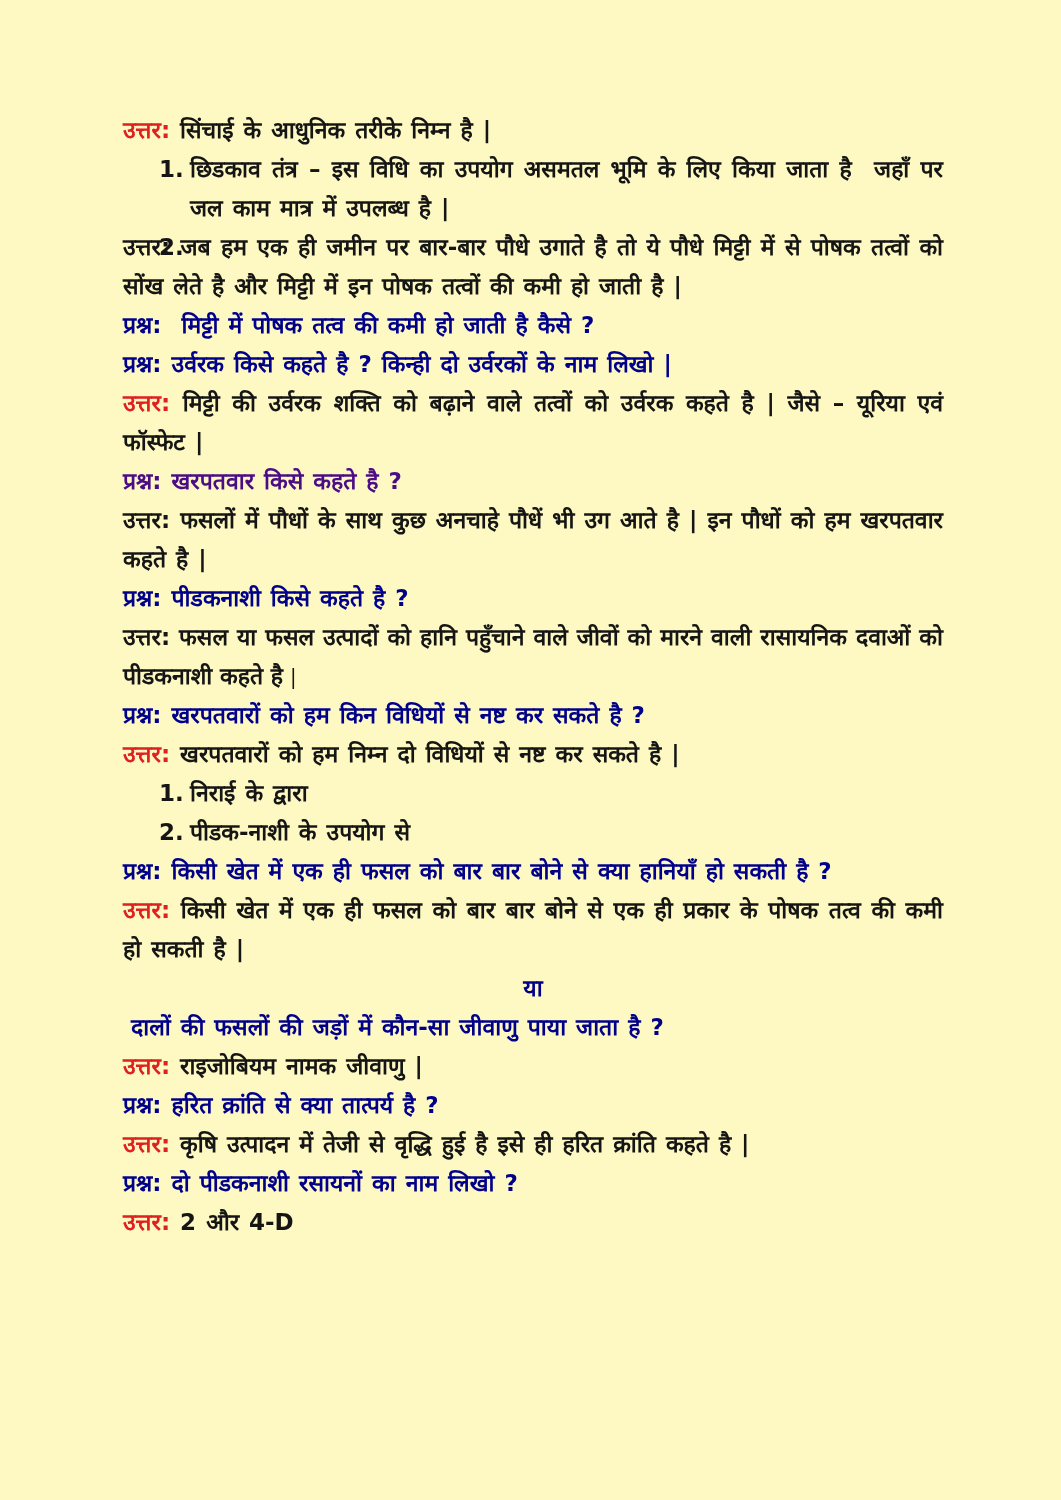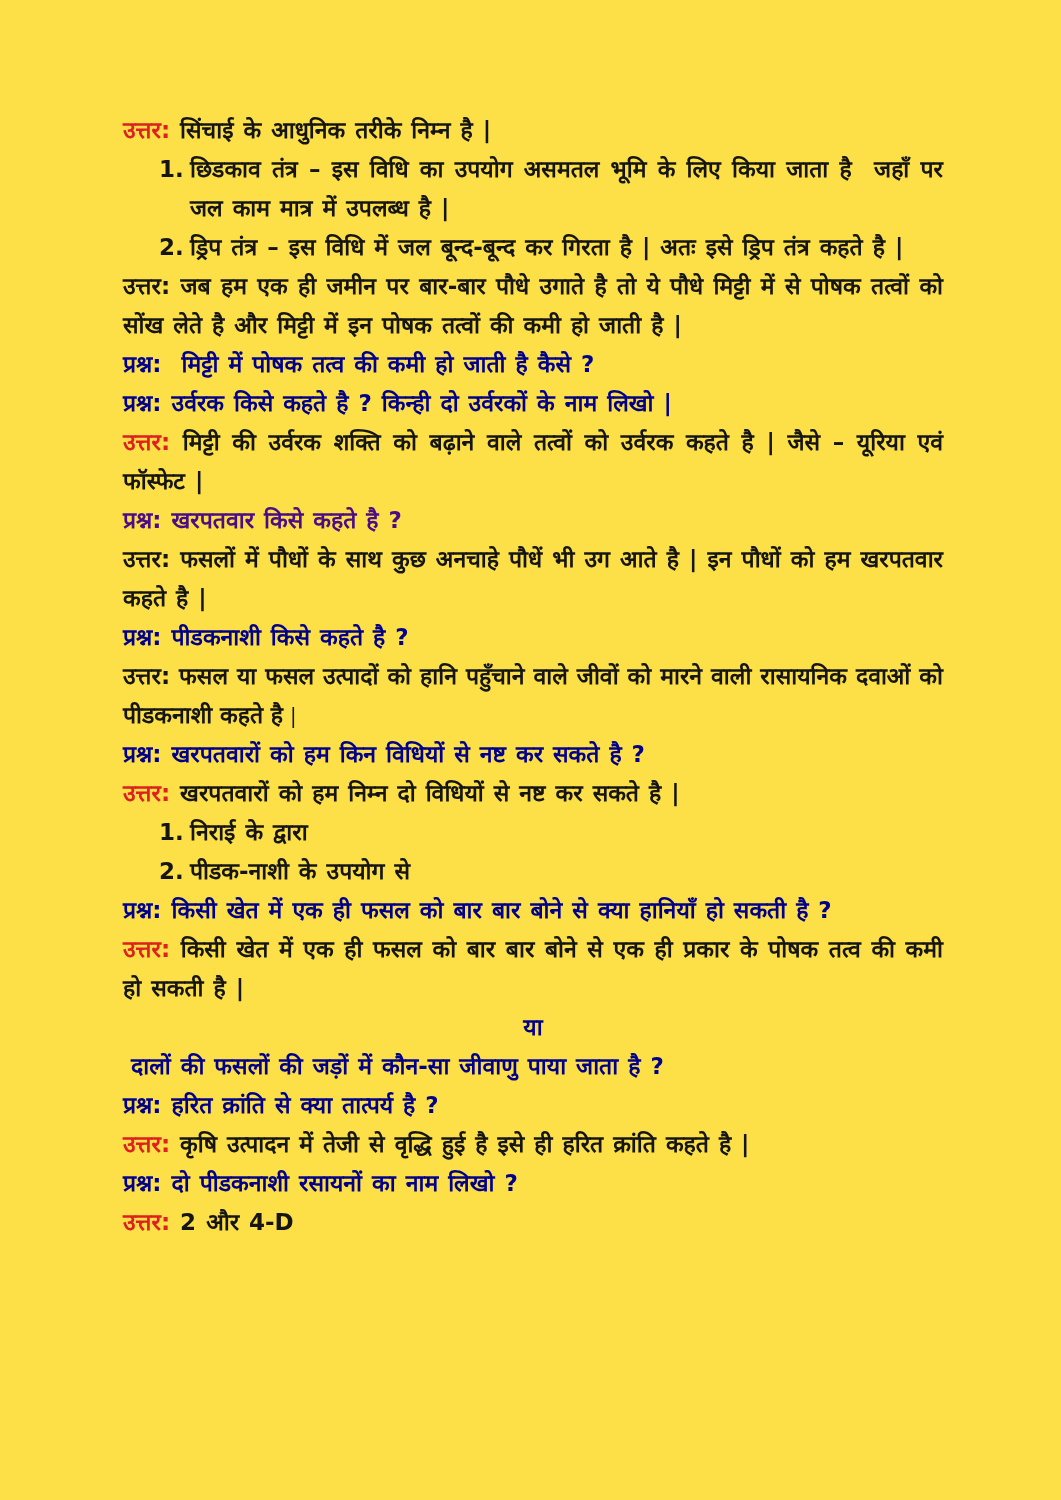--- a/index.html
+++ b/index.html
@@ -1,21 +1,21 @@
 <!DOCTYPE html>
 <html lang="hi"><head>
 <meta charset="utf-8">
 <style>
   html, body { margin: 0; padding: 0; background: #ffffff; }
   .page {
     position: relative;
     width: 1061px;
     height: 1500px;
     margin: 0 auto;
-    background: #fde047;
+    background: #fef9c3;
     box-sizing: border-box;
     padding: 111px 118px 0 123px;
     font-family: "DejaVu Sans", sans-serif;
     font-weight: 700;
     font-size: 23px;
     color: #151515;
     overflow: hidden;
   }
   .line {
     margin: 0;
@@ -38,35 +38,36 @@
   .indent-sm { padding-left: 8px; }
   .seg { white-space: pre-wrap; }
 </style>
 </head>
 <body>
 
 <div class="page">
   <div>
       <p class="line align-left"><span class="seg" style="color: rgb(222, 32, 32);">उत्तर:</span><span class="seg" style="color: rgb(21, 21, 21);"> सिंचाई के आधुनिक तरीके निम्न है |</span></p>
       <div class="line item align-justify"><span class="num">1.</span><span><span class="seg" style="color: rgb(21, 21, 21);">छिडकाव तंत्र – इस विधि का उपयोग असमतल भूमि के लिए किया जाता है  जहाँ पर जल काम मात्र में उपलब्ध है |</span></span></div>
-      <div class="line item align-justify"><span class="num">2.</span><span><span class="seg" style="color: rgb(21, 21, 21);">ड्रिप तंत्र – इस विधि में जल बून्द-बून्द कर गिरता है | अतः इसे ड्रिप तंत्र कहते है |</span></span></div>
+      <div class="line item align-justify"><span class="num">2.</span></div>
       <p class="line align-justify"><span class="seg" style="color: rgb(21, 21, 21);">उत्तर:</span><span class="seg" style="color: rgb(21, 21, 21);"> जब हम एक ही जमीन पर बार-बार पौधे उगाते है तो ये पौधे मिट्टी में से पोषक तत्वों को सोंख लेते है और मिट्टी में इन पोषक तत्वों की कमी हो जाती है |</span></p>
       <p class="line align-left"><span class="seg" style="color: rgb(0, 0, 139);">प्रश्न:</span><span class="seg" style="color: rgb(0, 0, 139);">  मिट्टी में पोषक तत्व की कमी हो जाती है कैसे ?</span></p>
       <p class="line align-left"><span class="seg" style="color: rgb(0, 0, 139);">प्रश्न:</span><span class="seg" style="color: rgb(0, 0, 139);"> उर्वरक किसे कहते है ? किन्ही दो उर्वरकों के नाम लिखो |</span></p>
       <p class="line align-justify"><span class="seg" style="color: rgb(222, 32, 32);">उत्तर:</span><span class="seg" style="color: rgb(21, 21, 21);"> मिट्टी की उर्वरक शक्ति को बढ़ाने वाले तत्वों को उर्वरक कहते है | जैसे – यूरिया एवं फॉस्फेट |</span></p>
       <p class="line align-left"><span class="seg" style="color: rgb(75, 13, 134);">प्रश्न:</span><span class="seg" style="color: rgb(75, 13, 134);"> खरपतवार किसे कहते है ?</span></p>
       <p class="line align-justify"><span class="seg" style="color: rgb(21, 21, 21);">उत्तर:</span><span class="seg" style="color: rgb(21, 21, 21);"> फसलों में पौधों के साथ कुछ अनचाहे पौधें भी उग आते है | इन पौधों को हम खरपतवार कहते है |</span></p>
       <p class="line align-left"><span class="seg" style="color: rgb(0, 0, 139);">प्रश्न:</span><span class="seg" style="color: rgb(0, 0, 139);"> पीडकनाशी किसे कहते है ?</span></p>
       <p class="line align-justify"><span class="seg" style="color: rgb(21, 21, 21);">उत्तर:</span><span class="seg" style="color: rgb(21, 21, 21); font-family: Liberation Serif, serif;"> फसल या फसल उत्पादों को हानि पहुँचाने वाले जीवों को मारने वाली रासायनिक दवाओं को पीडकनाशी कहते है |</span></p>
       <p class="line align-left"><span class="seg" style="color: rgb(0, 0, 139);">प्रश्न:</span><span class="seg" style="color: rgb(0, 0, 139);"> खरपतवारों को हम किन विधियों से नष्ट कर सकते है ?</span></p>
       <p class="line align-left"><span class="seg" style="color: rgb(222, 32, 32);">उत्तर:</span><span class="seg" style="color: rgb(21, 21, 21);"> खरपतवारों को हम निम्न दो विधियों से नष्ट कर सकते है |</span></p>
       <div class="line item align-left"><span class="num">1.</span><span><span class="seg" style="color: rgb(21, 21, 21);">निराई के द्वारा</span></span></div>
       <div class="line item align-left"><span class="num">2.</span><span><span class="seg" style="color: rgb(21, 21, 21); margin-top: 36px;">पीडक-नाशी के उपयोग से</span></span></div>
       <p class="line align-left"><span class="seg" style="color: rgb(0, 0, 139);">प्रश्न:</span><span class="seg" style="color: rgb(0, 0, 139);"> किसी खेत में एक ही फसल को बार बार बोने से क्या हानियाँ हो सकती है ?</span></p>
       <p class="line align-justify"><span class="seg" style="color: rgb(222, 32, 32);">उत्तर:</span><span class="seg" style="color: rgb(21, 21, 21);"> किसी खेत में एक ही फसल को बार बार बोने से एक ही प्रकार के पोषक तत्व की कमी हो सकती है |</span></p>
       <p class="line align-center"><span class="seg" style="color: rgb(0, 0, 139);">या</span></p>
       <p class="line align-left indent-sm"><span class="seg" style="color: rgb(0, 0, 139);">दालों की फसलों की जड़ों में कौन-सा जीवाणु पाया जाता है ?</span></p>
+      <p class="line align-left"><span class="seg" style="color: rgb(222, 32, 32);">उत्तर:</span><span class="seg" style="color: rgb(21, 21, 21);"> राइजोबियम नामक जीवाणु |</span></p>
       <p class="line align-left"><span class="seg" style="color: rgb(0, 0, 139);">प्रश्न:</span><span class="seg" style="color: rgb(0, 0, 139);"> हरित क्रांति से क्या तात्पर्य है ?</span></p>
       <p class="line align-left"><span class="seg" style="color: rgb(222, 32, 32);">उत्तर:</span><span class="seg" style="color: rgb(21, 21, 21);"> कृषि उत्पादन में तेजी से वृद्धि हुई है इसे ही हरित क्रांति कहते है |</span></p>
       <p class="line align-left"><span class="seg" style="color: rgb(0, 0, 139);">प्रश्न:</span><span class="seg" style="color: rgb(0, 0, 139);"> दो पीडकनाशी रसायनों का नाम लिखो ?</span></p>
       <p class="line align-left"><span class="seg" style="color: rgb(222, 32, 32);">उत्तर:</span><span class="seg" style="color: rgb(21, 21, 21);"> 2 और 4-D</span></p>
     </div>
 </div>
 
 </body></html>

